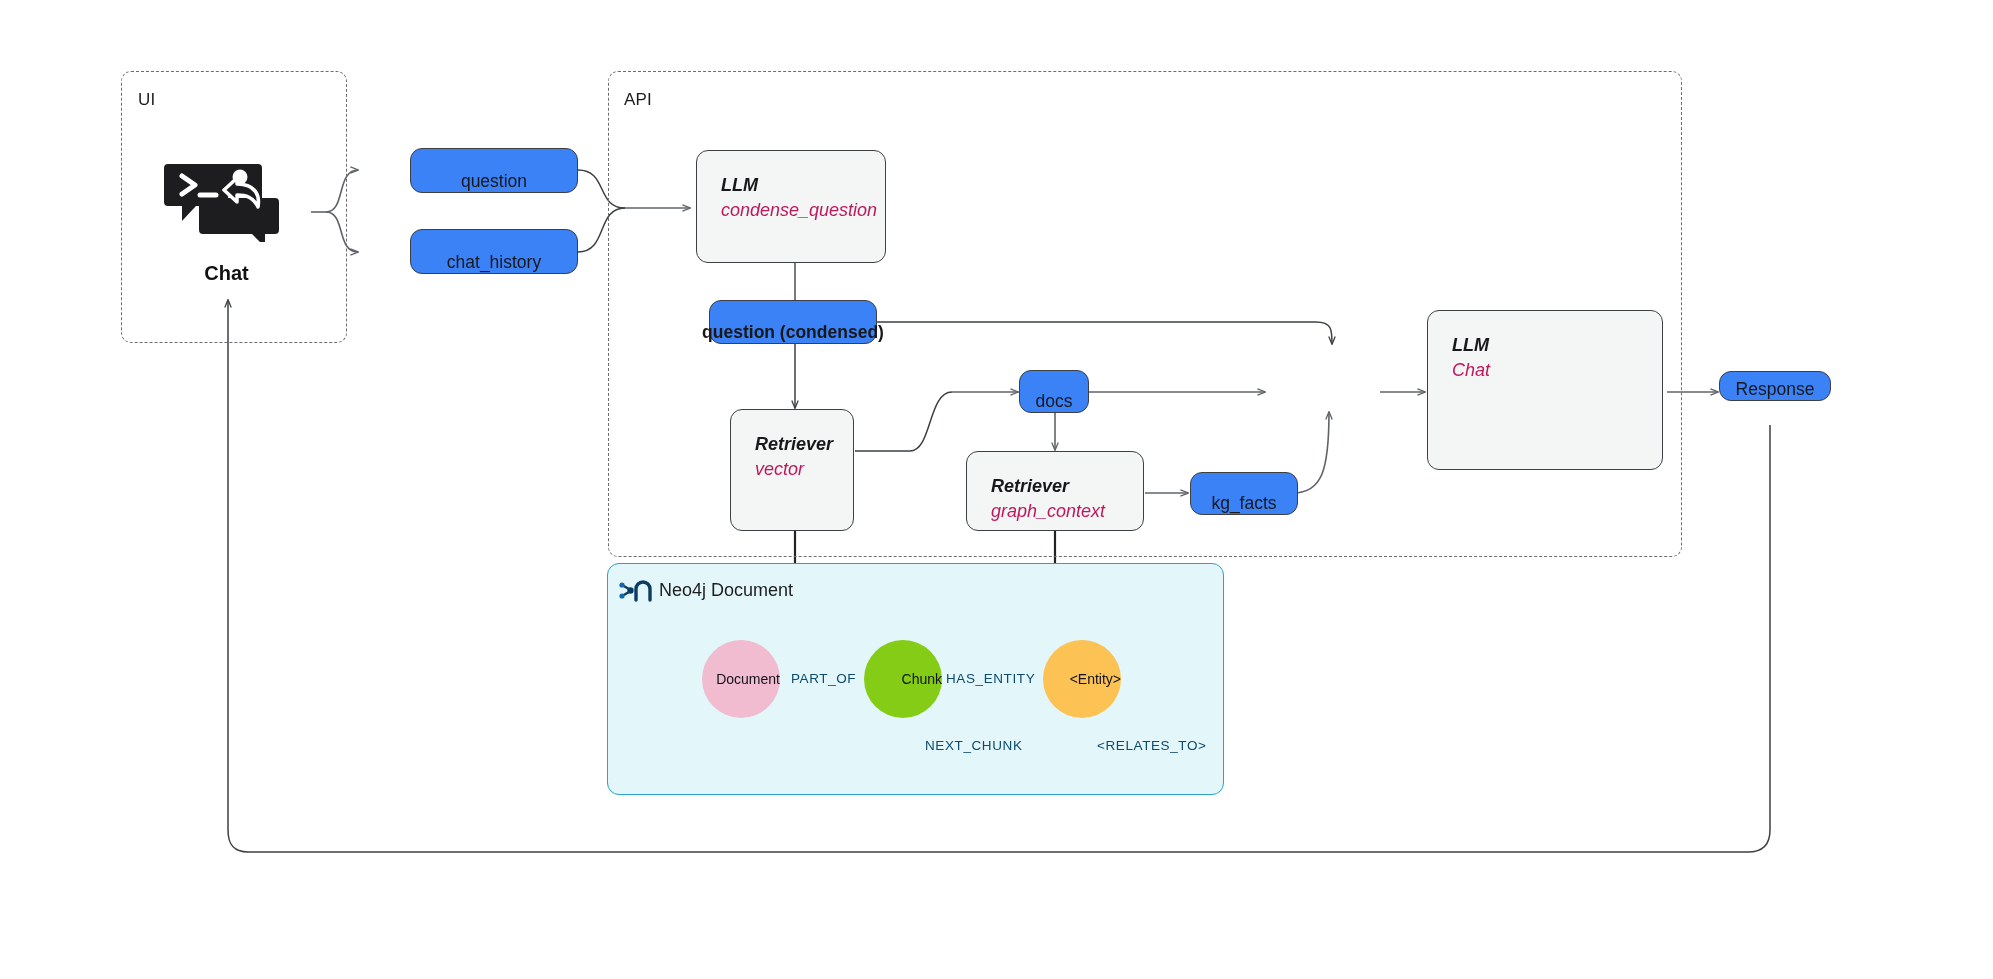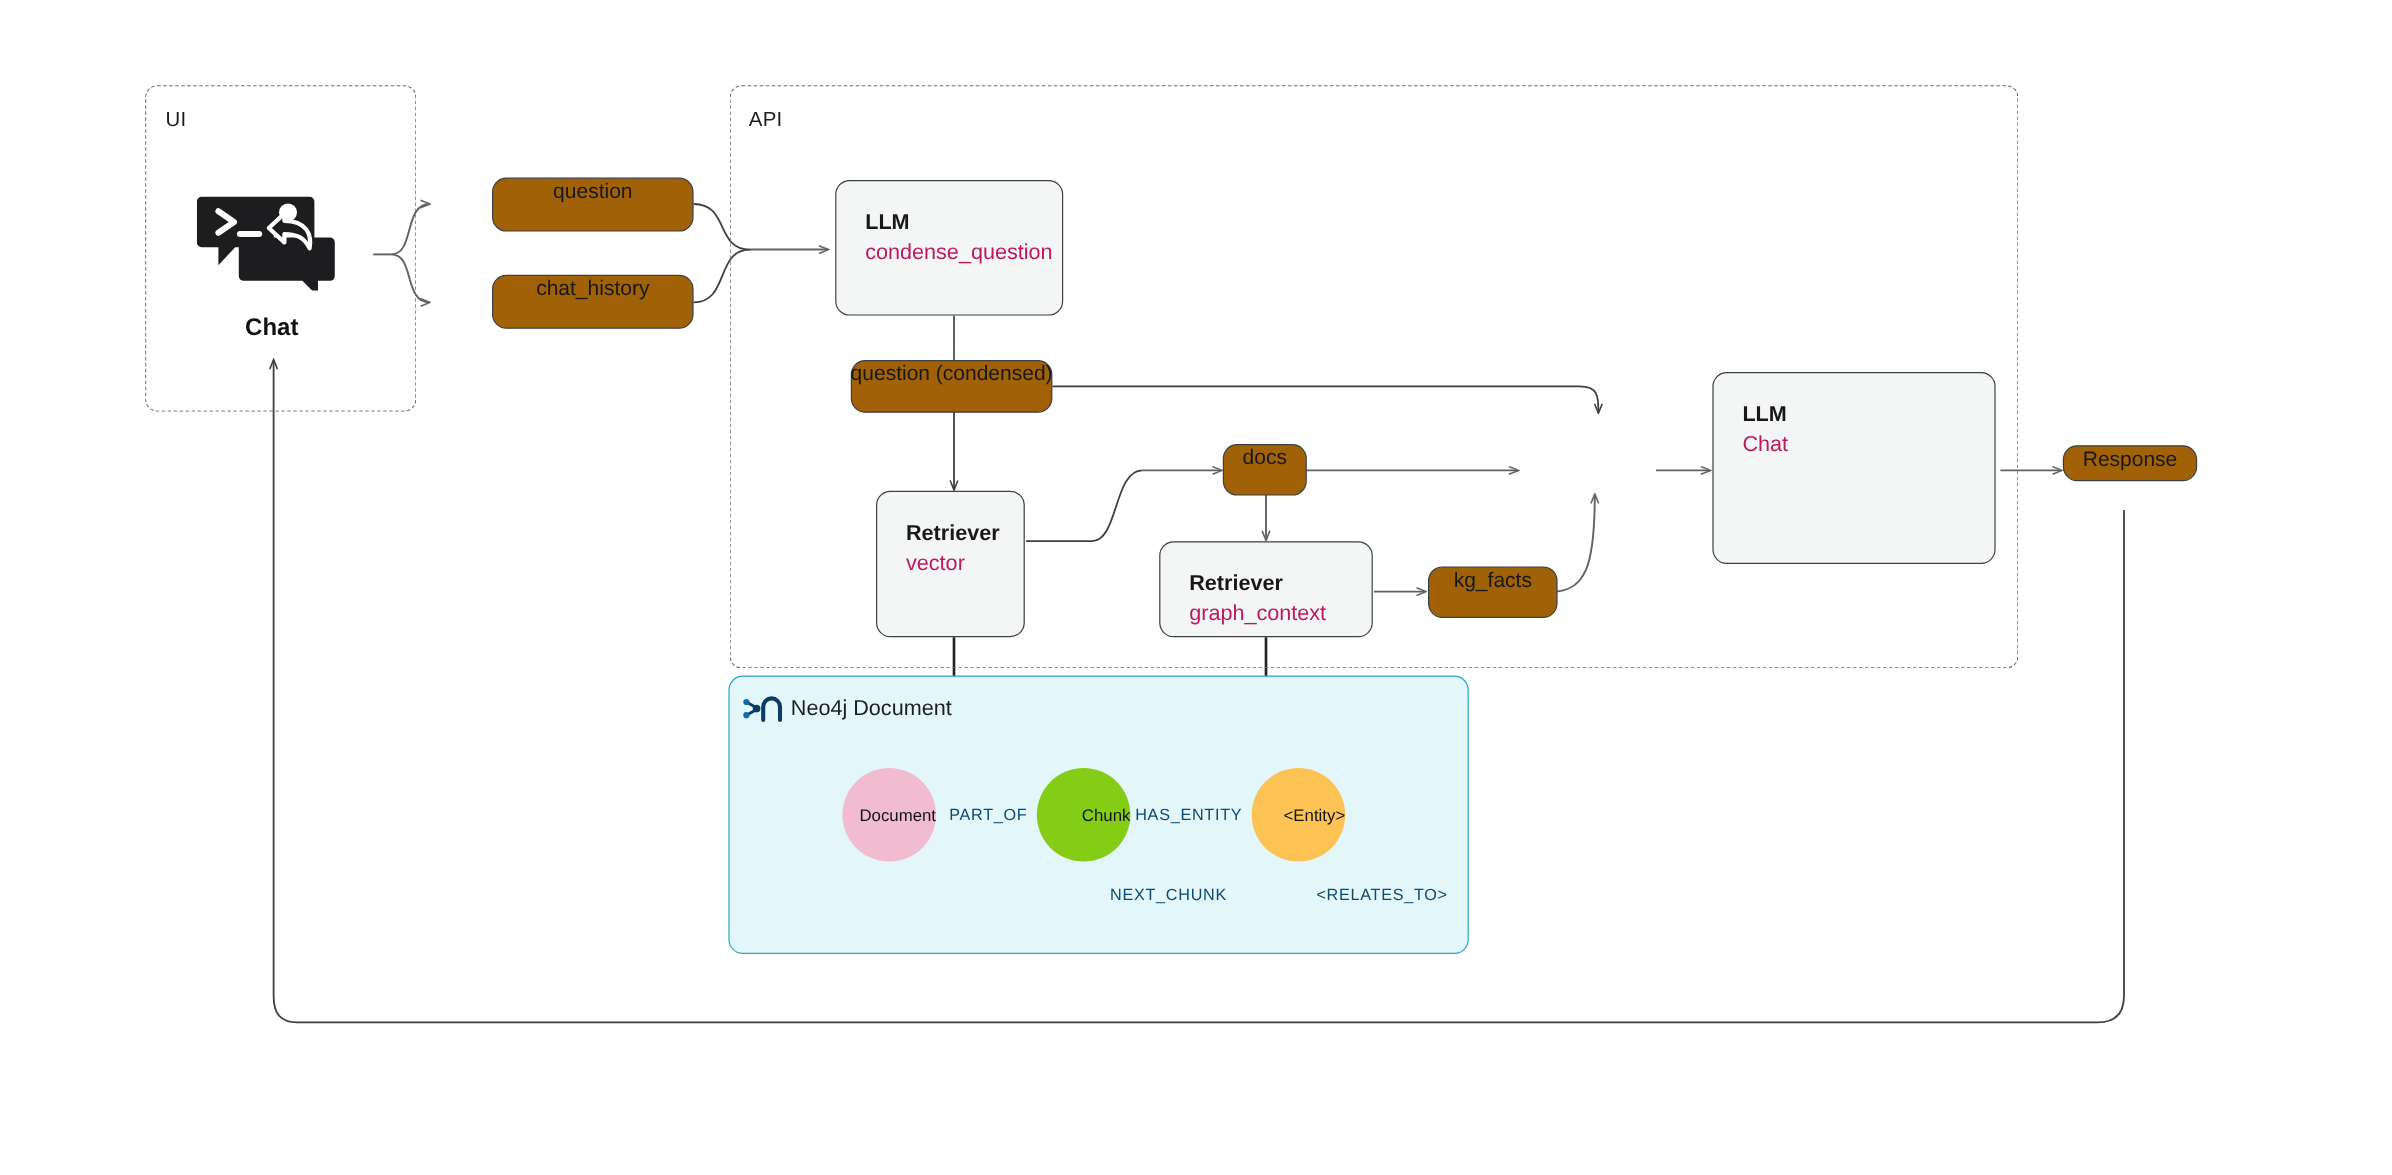--- a/index.html
+++ b/index.html
@@ -6,22 +6,22 @@
   body{width:1993px;height:979px;font-family:"Liberation Sans",sans-serif;overflow:hidden;}
   #stage{position:relative;width:1993px;height:979px;}
   svg.layer{position:absolute;left:0;top:0;width:1993px;height:979px;overflow:visible;}
 
   
   .group-frame{position:absolute;border:1.6px dashed #6d6d6d;border-radius:10px;background:transparent;}
   .group-label{position:absolute;font-size:17px;color:#1d1d1f;letter-spacing:.2px;}
 
   
   .node{position:absolute;box-sizing:border-box;border:1.5px solid #3c4043;border-radius:12px;
-        background:#a16207;display:flex;align-items:flex-start;justify-content:center;}
-  .node.filled{background:#f4f6f5;}
+        background:#3b82f6;display:flex;align-items:flex-end;justify-content:center;}
+  .node.filled{background:#f4f6f5;font-style:italic;}
   .node.stacked{display:block;padding:22px 24px 0 24px;justify-content:flex-start;align-items:flex-start;}
   .node .t1{font-size:18px;font-weight:bold;color:#18181b;line-height:1.35;white-space:nowrap;}
   .node .t2{font-size:18px;color:#be185d;line-height:1.45;white-space:nowrap;}
   .node .lbl{font-size:17.5px;color:#18181b;white-space:nowrap;}
 
   
   .chaticon{position:absolute;}
   .chat-caption{position:absolute;font-size:20px;font-weight:bold;color:#111;text-align:center;}
 
   
@@ -160,21 +160,21 @@
 
   <div class="node" style="left:410px;top:229px;width:168px;height:45px;">
     <span class="lbl">chat_history</span>
   </div>
 
   <div class="node filled stacked" style="left:696px;top:150px;width:190px;height:113px;">
     <div class="t1">LLM</div>
     <div class="t2">condense_question</div>
   </div>
 
-  <div class="node" style="left:709px;top:300px;width:168px;height:44px;">
+  <div class="node" style="left:709px;top:300px;width:168px;height:44px;font-weight:bold;">
     <span class="lbl">question (condensed)</span>
   </div>
 
   <div class="node filled stacked" style="left:730px;top:409px;width:124px;height:122px;">
     <div class="t1">Retriever</div>
     <div class="t2">vector</div>
   </div>
 
   <div class="node" style="left:1019px;top:370px;width:70px;height:43px;">
     <span class="lbl">docs</span>

